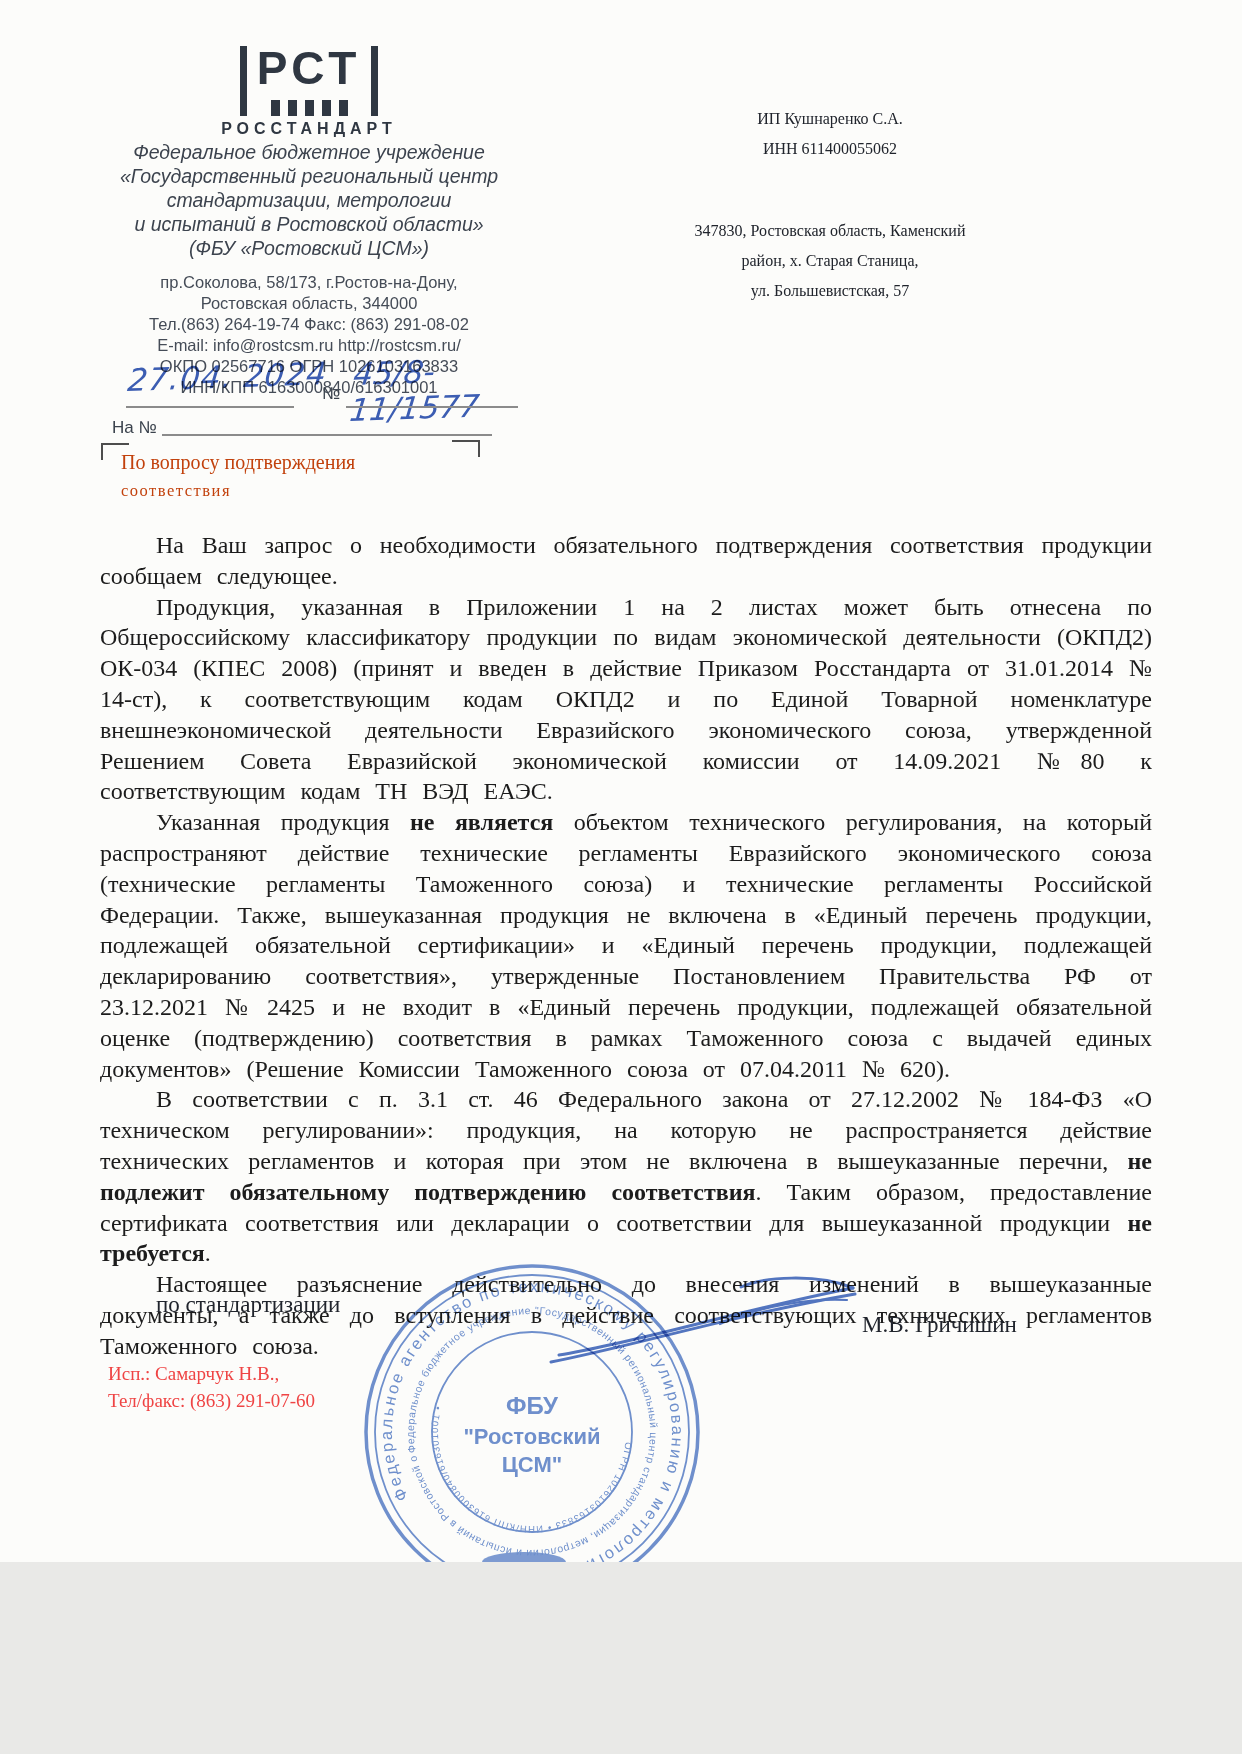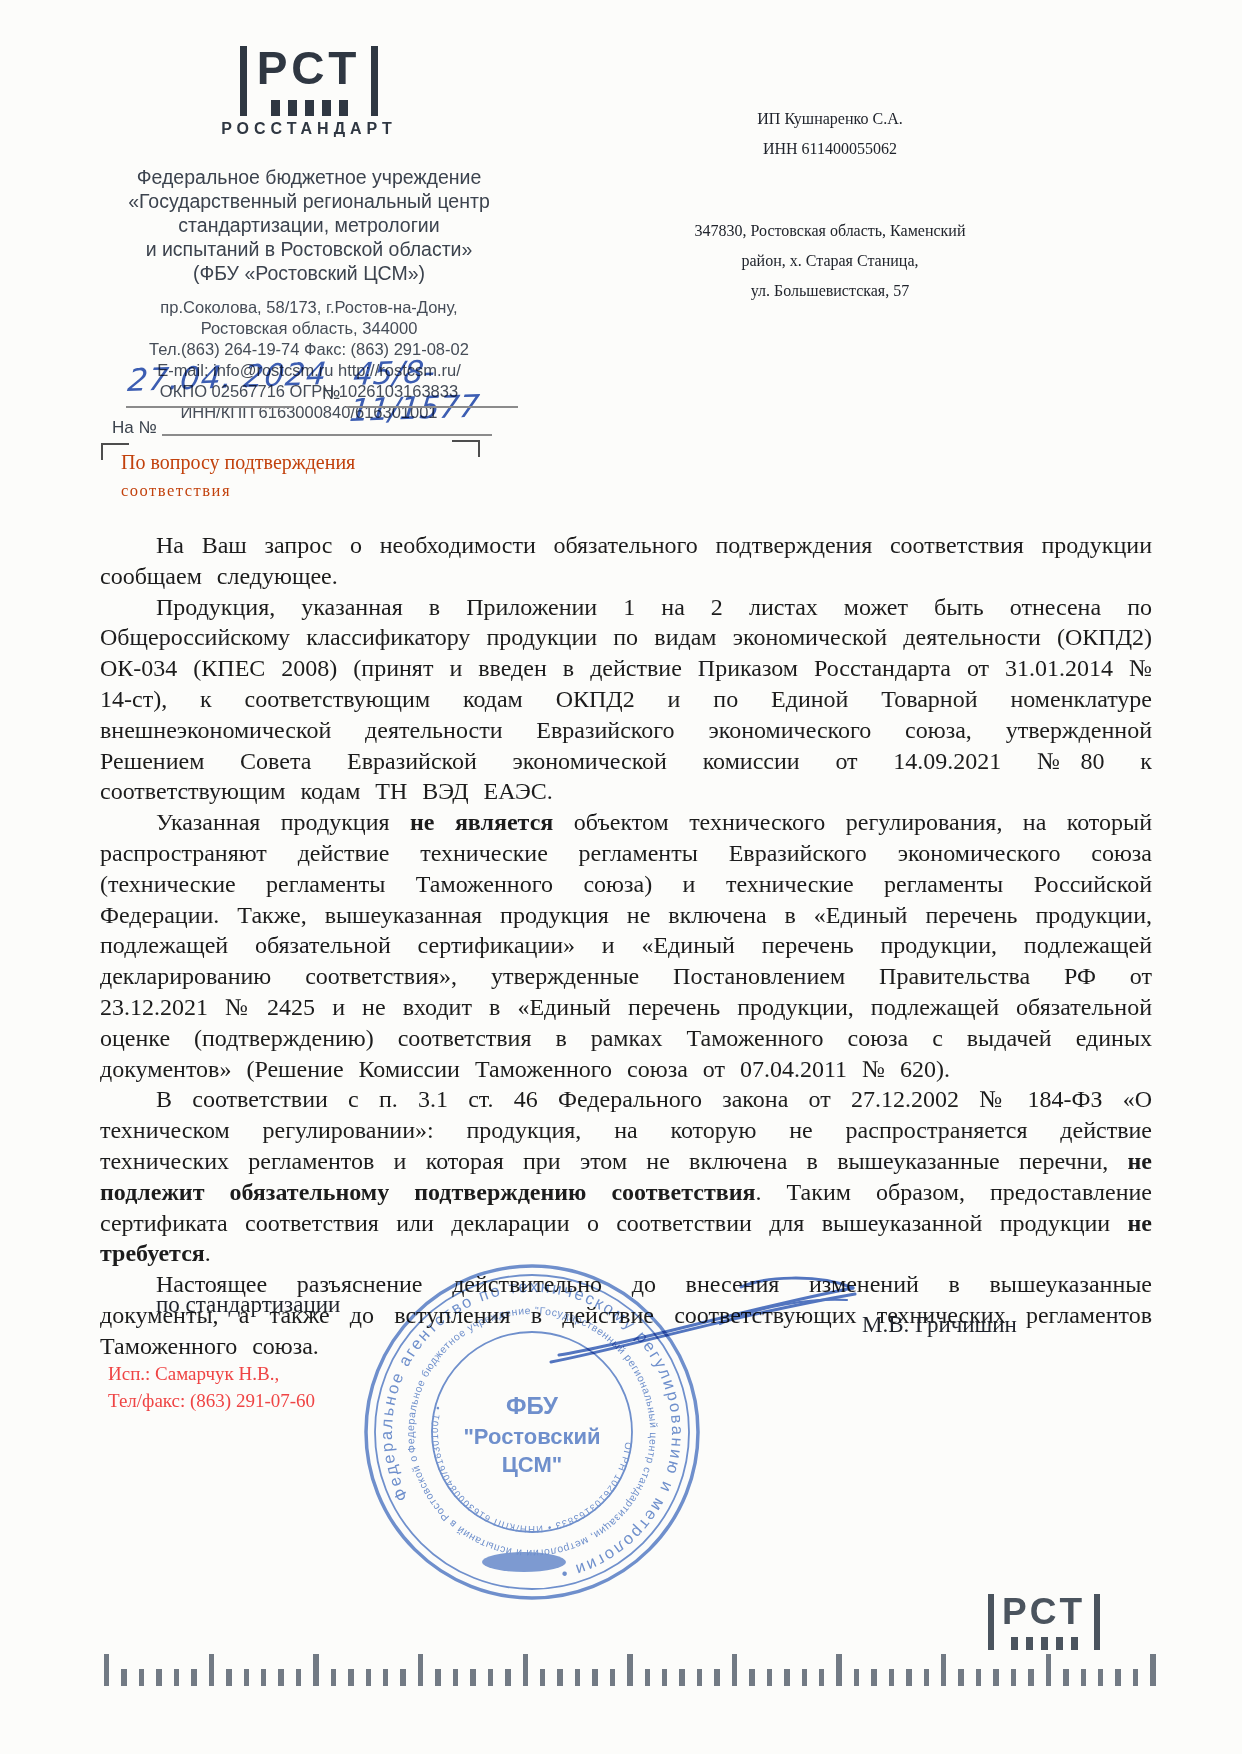--- a/index.html
+++ b/index.html
@@ -1,31 +1,31 @@
 <!DOCTYPE html>
 <html><head>
 <meta charset="utf-8">
 <style>
   html,body{margin:0;padding:0;background:#e9e9e7;}
   .page{
-    position:relative; width:1242px; height:1754px; margin:0 auto;
+    position:relative; width:1242px; height:1562px; margin:0 auto;
     background:#fcfcfa; overflow:hidden;
     font-family:"Liberation Serif","DejaVu Serif",serif; color:#1f1f1f;
   }
   
   .letterhead{position:absolute; left:105px; top:46px; width:408px; text-align:center;
     font-family:"Liberation Sans","DejaVu Sans",sans-serif; color:#39414c;}
   .logo{display:inline-flex; align-items:stretch; gap:10px; height:70px; margin-bottom:4px;}
   .logo .lbar{width:7px; background:#2f3742;}
   .logo .mid{display:flex; flex-direction:column; align-items:center; justify-content:space-between;}
   .logo .letters{font-weight:900; font-size:46px; line-height:44px; letter-spacing:5px; color:#2f3742;}
   .logo .ticks{display:flex; gap:8px; margin-top:3px;}
   .logo .ticks i{display:block; width:9px; height:16px; background:#2f3742;}
-  .brand{font-weight:700; font-size:16px; letter-spacing:5px; color:#2f3742; margin-bottom:27px;}
-  .orgname{font-size:19.5px; line-height:24px; color:#3c434e;}
+  .brand{font-weight:700; font-size:16px; letter-spacing:5px; color:#2f3742; margin-bottom:2px;}
+  .orgname{font-size:19.5px; line-height:24px; color:#3c434e;font-style:italic;}
   .contacts{margin-top:12px; font-size:16.5px; line-height:21px; color:#454c57;}
   .hand{font-family:"DejaVu Sans",sans-serif; font-style:italic; color:#3c5eb6;
     mix-blend-mode:multiply; transform:skewX(-8deg) rotate(-2deg); transform-origin:left bottom;}
   .date-row{position:absolute; left:126px; top:362px; width:400px; text-align:left;}
   .date-hw{position:absolute; left:0; top:0; font-size:31px; letter-spacing:1px;}
   .date-line{position:absolute; left:0; top:44px; width:168px; border-bottom:2px solid #8b8b8b;}
   .num-label{position:absolute; left:196px; top:22px; font-size:17px; color:#3a424c;
     font-family:"Liberation Sans","DejaVu Sans",sans-serif;}
   .num-hw{position:absolute; left:222px; top:-6px; font-size:31px;}
   .num-line{position:absolute; left:220px; top:44px; width:172px; border-bottom:2px solid #8b8b8b;}

